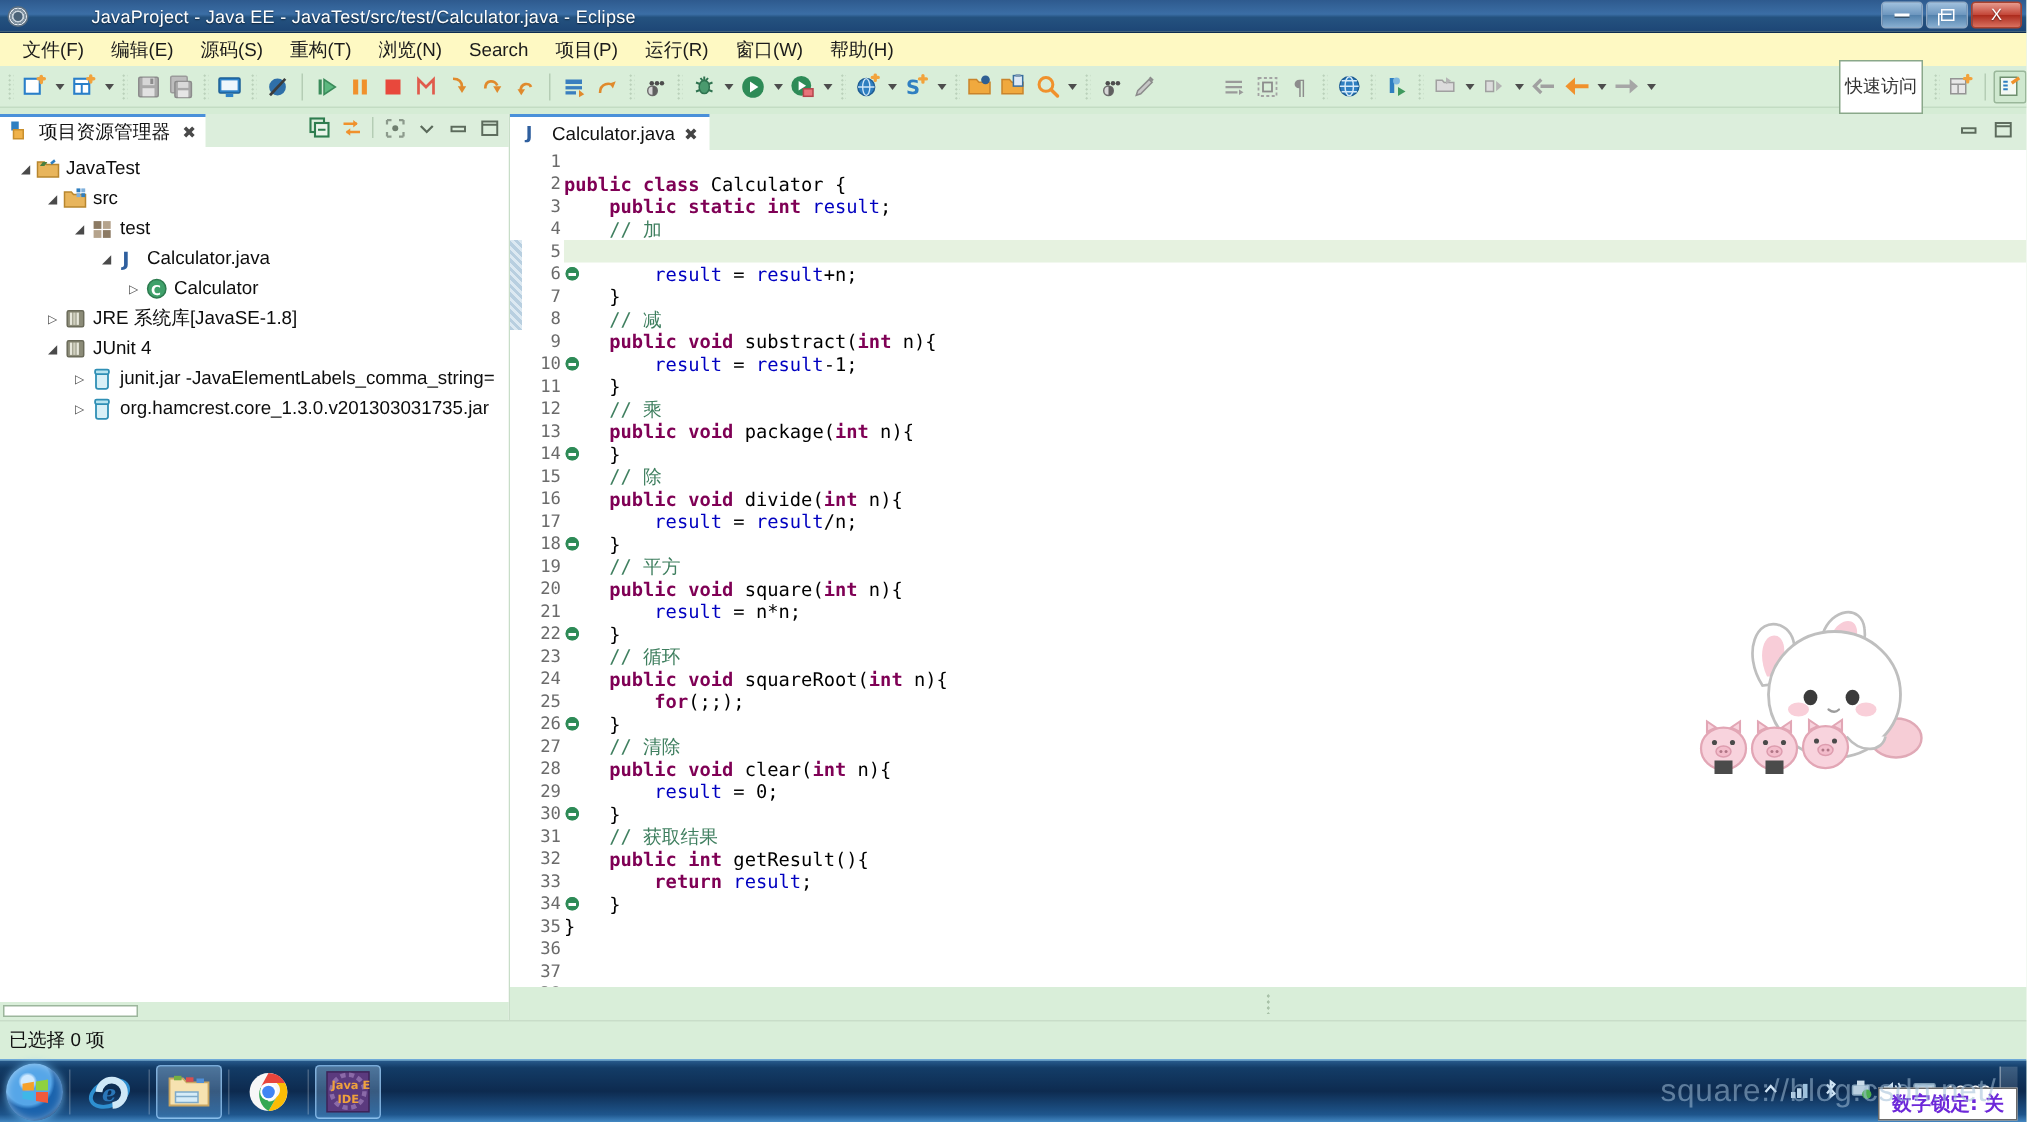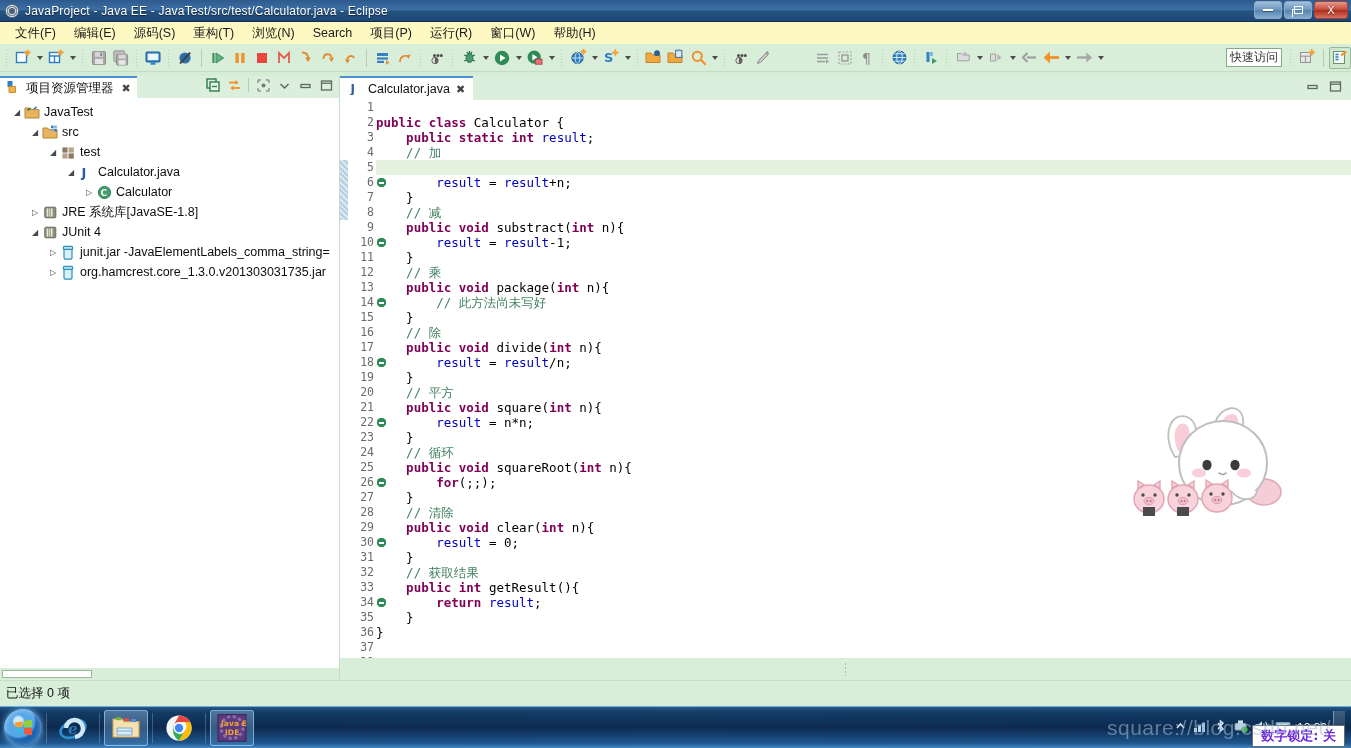--- a/index.html
+++ b/index.html
@@ -11,20 +11,21 @@
     position: relative;
   }
 
   
   #titlebar {
     height: 22px;
     background: linear-gradient(to bottom, #2e5a8e 0%, #3b6ea5 45%, #24527f 55%, #1d4676 100%);
     display: flex; align-items: center;
     position: relative;
     border-bottom: 1px solid #0d2c50;
+    gap: 36px;
   }
   #titlebar .app-ico {
     width:14px; height:14px; margin-left:5px; margin-right:6px;
     border-radius:50%;
     background: radial-gradient(circle at 50% 50%, #fff 0 28%, #c9d4dd 30% 46%, #7f909f 48% 62%, #e9eef3 64% 100%);
     border:1px solid #5c6f80;
     position: relative;
   }
   #titlebar .app-ico::after{
     content:""; position:absolute; left:3px; top:3px; width:6px; height:6px;
@@ -72,21 +73,21 @@
   }
   .tgrip { width:4px; height:18px; margin:0 3px;
     background-image: radial-gradient(#b2c9b2 38%, transparent 40%);
     background-size:3px 3px; opacity:.85; }
   .tsep { width:1px; height:18px; background:#b5cdb5; margin:0 5px; }
   .tb { width:22px; height:22px; display:flex; align-items:center; justify-content:center; position:relative; }
   .arw { width:11px; height:22px; display:flex;align-items:center;justify-content:center; }
   .arw::after{content:""; border-left:3.5px solid transparent;border-right:3.5px solid transparent;border-top:4px solid #4d4d4d;}
   .qa {
     margin-left:auto; margin-right:4px;
-    width:56px; height:19px; background:#fff; border:1px solid #8aa88a;
+    width:56px; height:36px; background:#fff; border:1px solid #8aa88a;
     font-size:12px; color:#333; display:flex; align-items:center; justify-content:center;
   }
   .persp {
     width:22px;height:22px;display:flex;align-items:center;justify-content:center;
   }
   .persp.active{ border:1px solid #9ab79a; background:#cfe8cf; border-radius:2px;}
 
   
   #main { position:absolute; left:0; top:76px; right:0; bottom:68px; display:flex; }
 
@@ -754,21 +755,20 @@
             <div class="cl"><span class="pl">    </span><span class="cm">// 加</span></div>
             <div class="cl"><span class="pl">    </span><span class="kw">public void</span><span class="pl"> add(</span><span class="kw">int</span><span class="pl"> n){</span></div>
             <div class="cl"><span class="pl">        </span><span class="fld">result</span><span class="pl"> = </span><span class="fld">result</span><span class="pl">+n;</span></div>
             <div class="cl"><span class="pl">    }</span></div>
             <div class="cl"><span class="pl">    </span><span class="cm">// 减</span></div>
             <div class="cl"><span class="pl">    </span><span class="kw">public void</span><span class="pl"> substract(</span><span class="kw">int</span><span class="pl"> n){</span></div>
             <div class="cl"><span class="pl">        </span><span class="fld">result</span><span class="pl"> = </span><span class="fld">result</span><span class="pl">-1;</span></div>
             <div class="cl"><span class="pl">    }</span></div>
             <div class="cl"><span class="pl">    </span><span class="cm">// 乘</span></div>
             <div class="cl"><span class="pl">    </span><span class="kw">public void</span><span class="pl"> package(</span><span class="kw">int</span><span class="pl"> n){</span></div>
-            <div class="cl"><span class="pl">        </span><span class="cm">// 此方法尚未写好</span></div>
             <div class="cl"><span class="pl">    }</span></div>
             <div class="cl"><span class="pl">    </span><span class="cm">// 除</span></div>
             <div class="cl"><span class="pl">    </span><span class="kw">public void</span><span class="pl"> divide(</span><span class="kw">int</span><span class="pl"> n){</span></div>
             <div class="cl"><span class="pl">        </span><span class="fld">result</span><span class="pl"> = </span><span class="fld">result</span><span class="pl">/n;</span></div>
             <div class="cl"><span class="pl">    }</span></div>
             <div class="cl"><span class="pl">    </span><span class="cm">// 平方</span></div>
             <div class="cl"><span class="pl">    </span><span class="kw">public void</span><span class="pl"> square(</span><span class="kw">int</span><span class="pl"> n){</span></div>
             <div class="cl"><span class="pl">        </span><span class="fld">result</span><span class="pl"> = n*n;</span></div>
             <div class="cl"><span class="pl">    }</span></div>
             <div class="cl"><span class="pl">    </span><span class="cm">// 循环</span></div>

